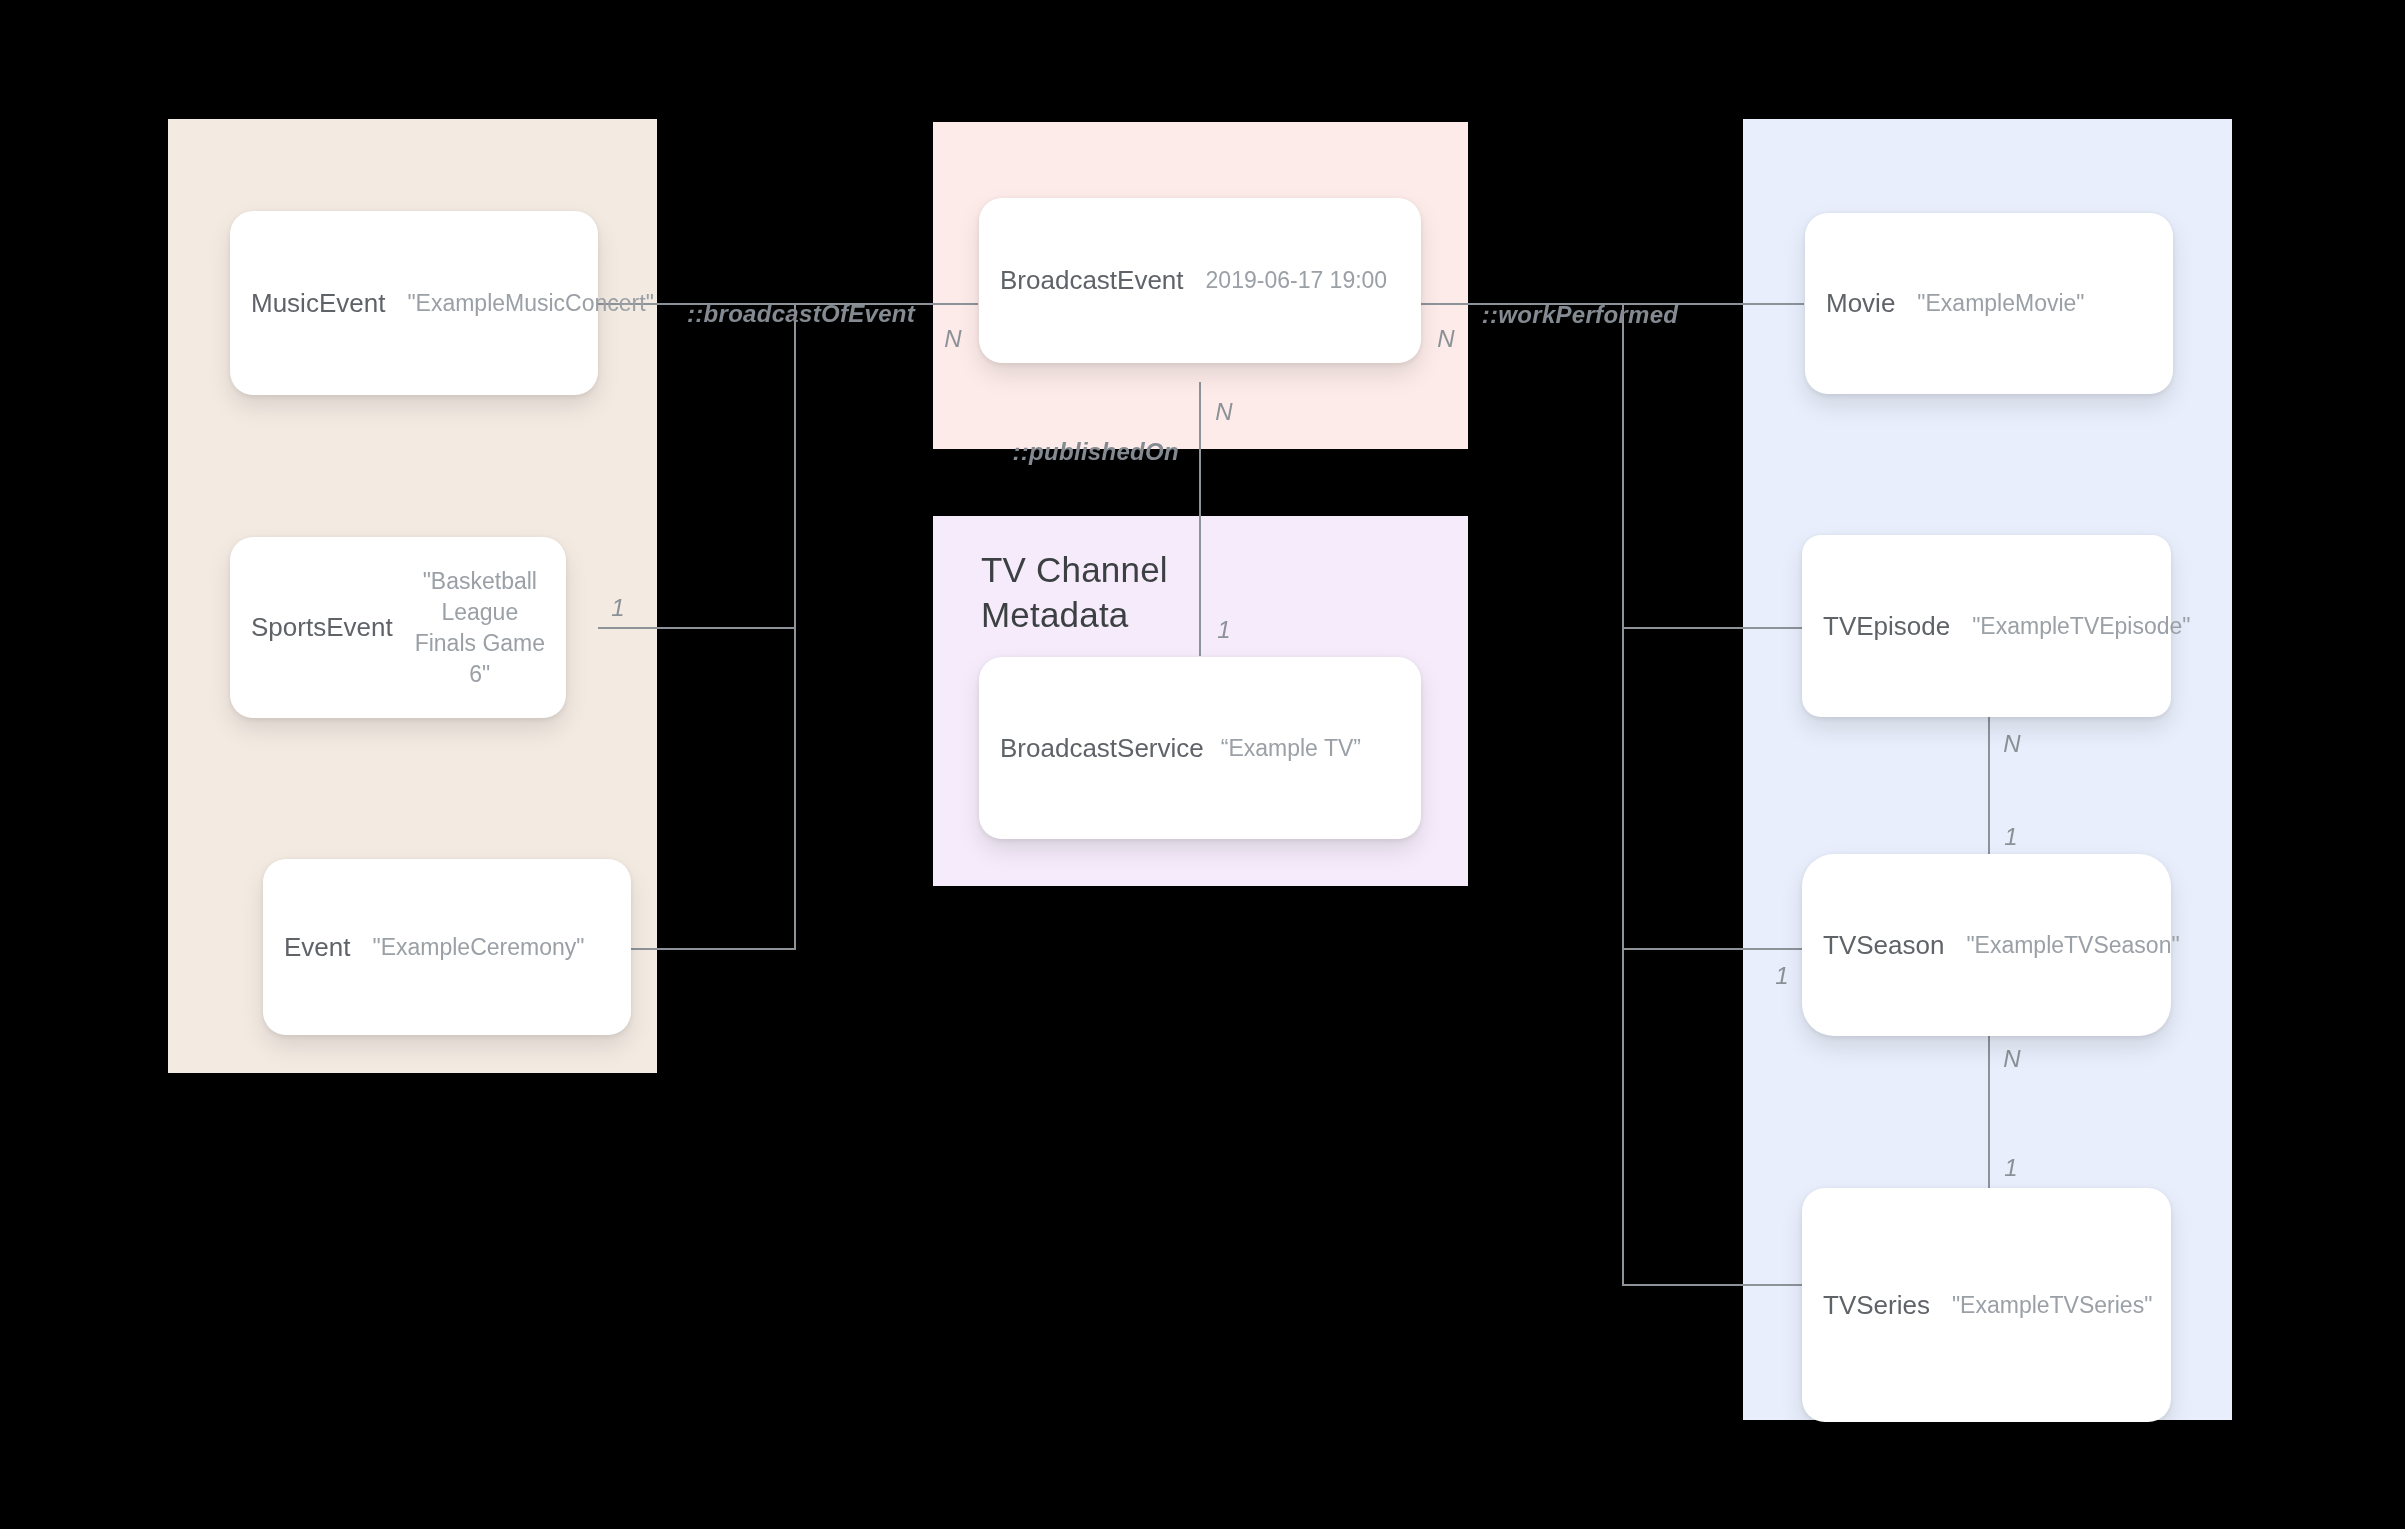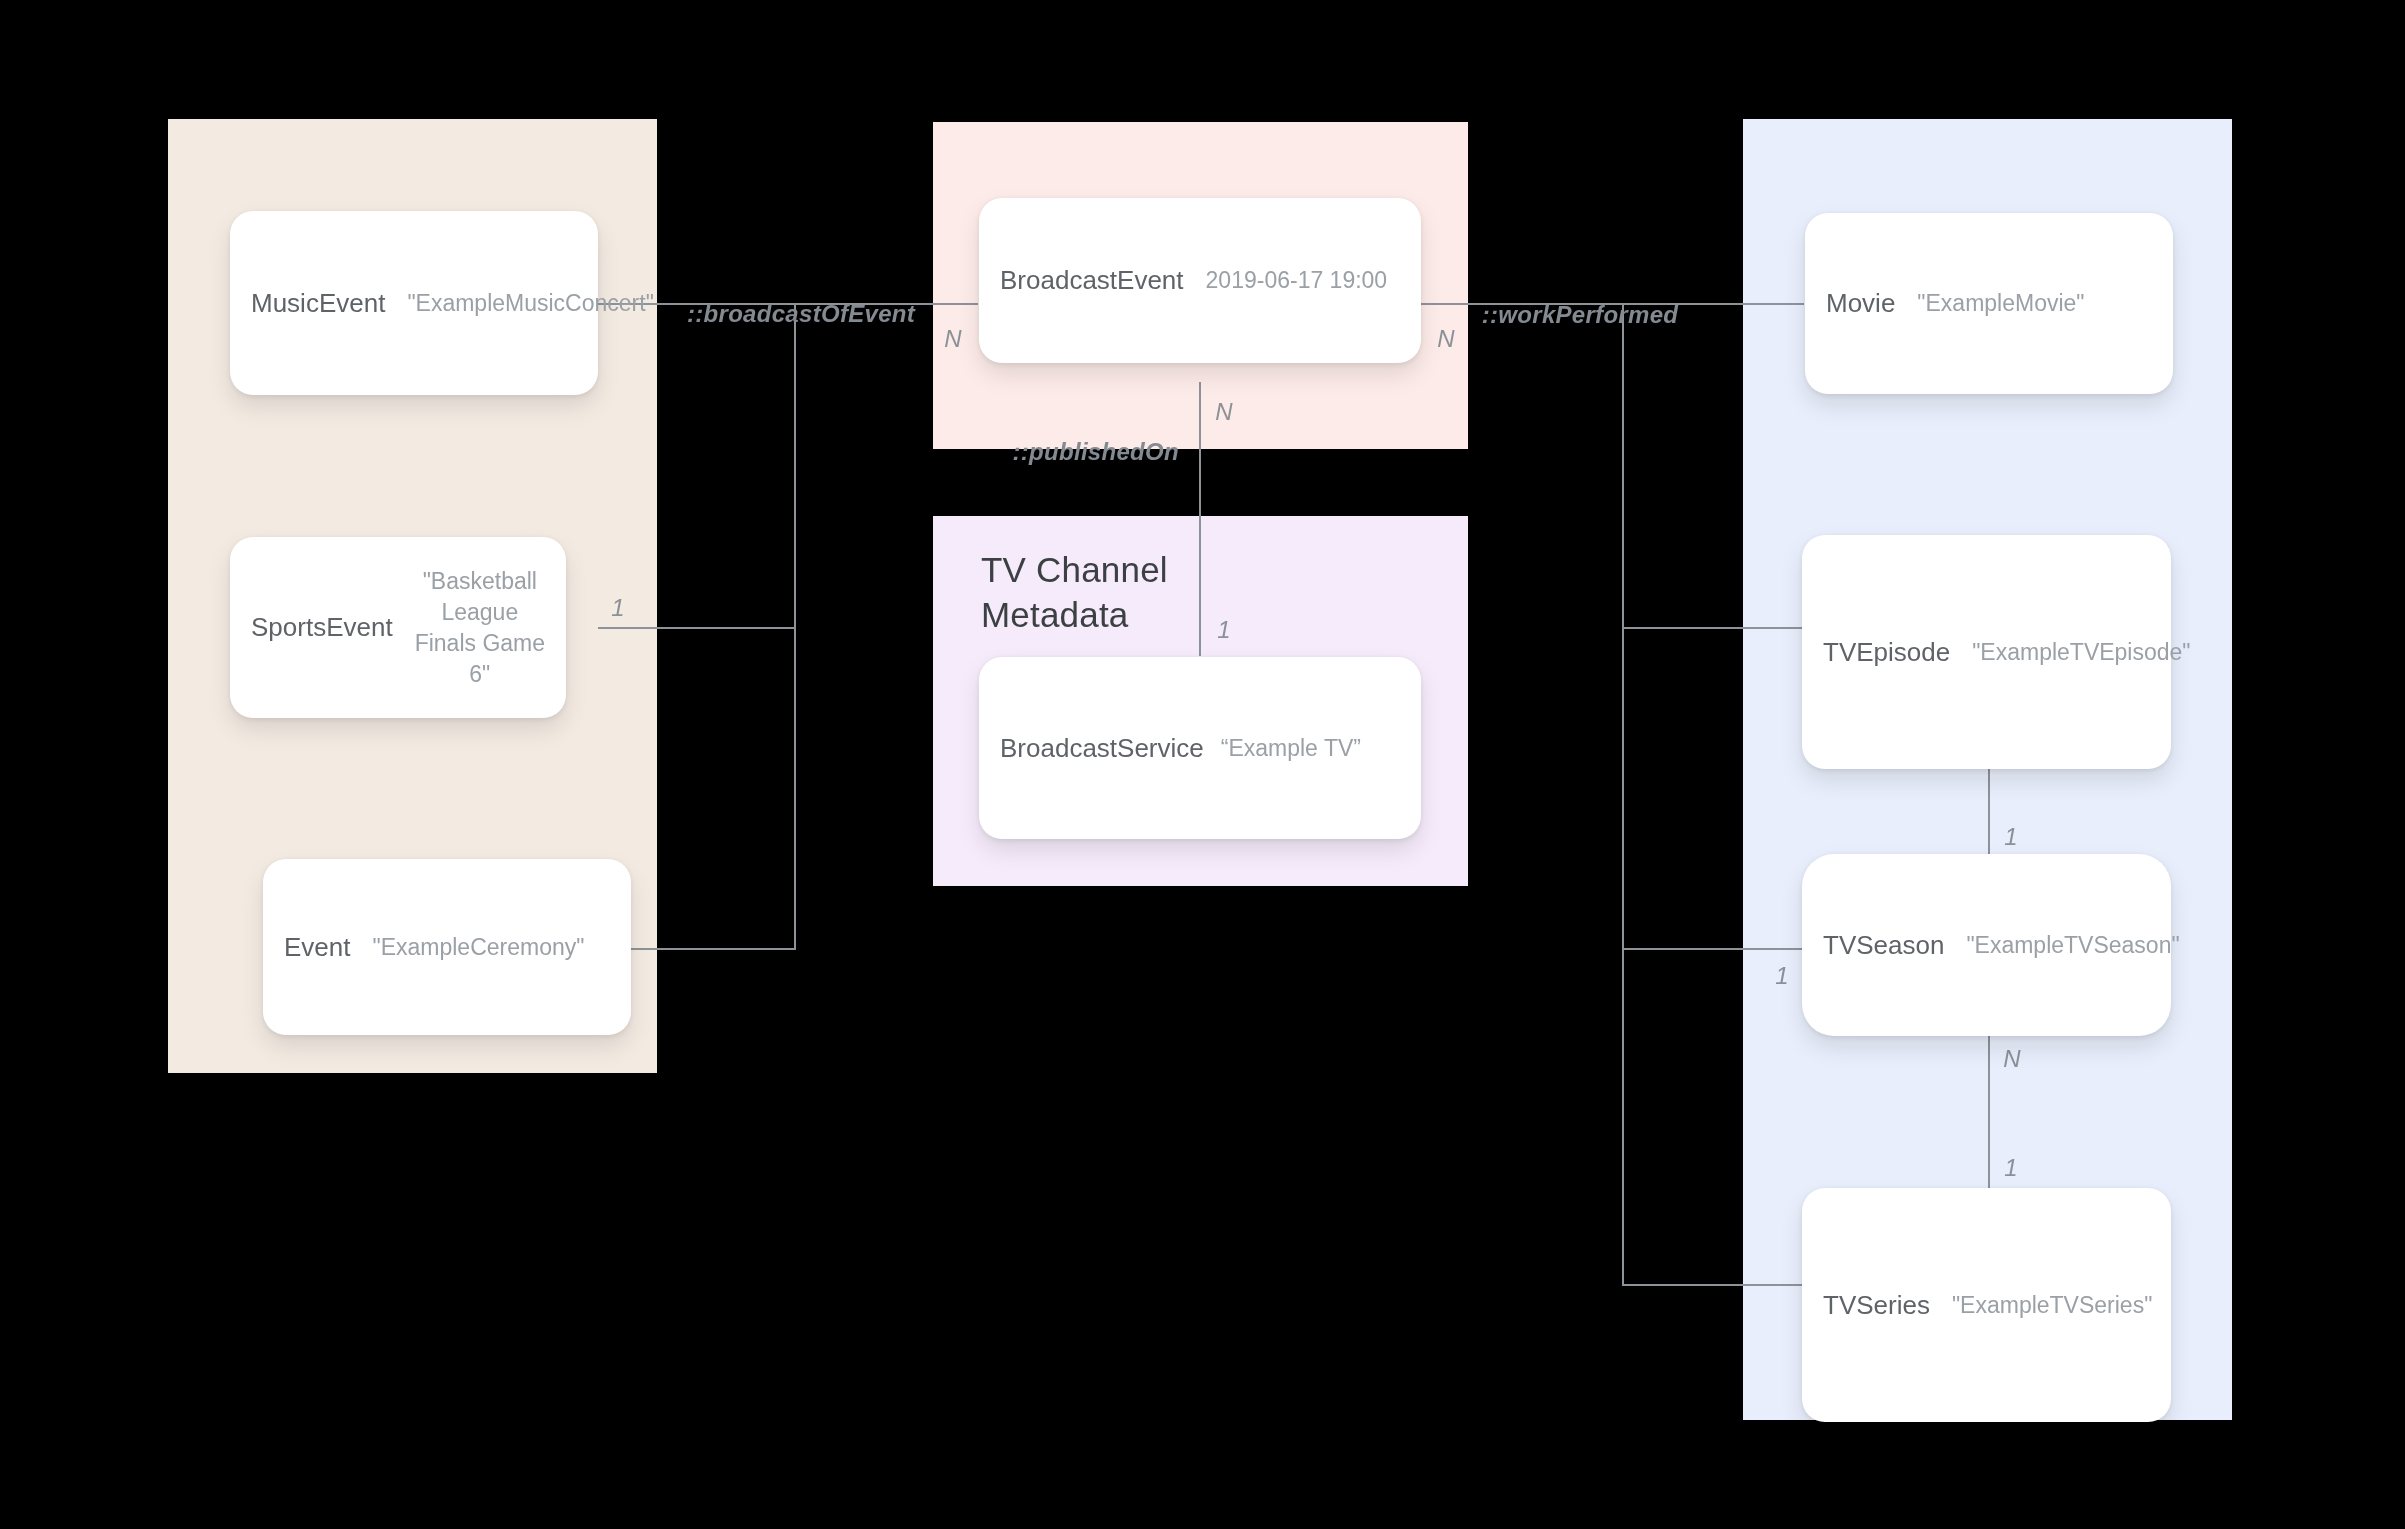--- a/index.html
+++ b/index.html
@@ -108,21 +108,21 @@
   <div class="node" style="left:979px; top:657px; width:442px; height:182px;gap:17px;">
     <div class="node-title">BroadcastService</div>
     <div class="node-subtitle">“Example TV”</div>
   </div>
 
   <div class="node" style="left:1805px; top:213px; width:368px; height:181px;">
     <div class="node-title">Movie</div>
     <div class="node-subtitle">"ExampleMovie"</div>
   </div>
 
-  <div class="node" style="left:1802px; top:535px; width:369px; height:234px;">
+  <div class="node" style="left:1802px; top:535px; width:369px; height:182px;border-radius:19px;">
     <div class="node-title">TVEpisode</div>
     <div class="node-subtitle">"ExampleTVEpisode"</div>
   </div>
 
   <div class="node" style="left:1802px; top:854px; width:369px; height:182px;border-radius:32px;">
     <div class="node-title">TVSeason</div>
     <div class="node-subtitle">"ExampleTVSeason"</div>
   </div>
 
   <div class="node" style="left:1802px; top:1188px; width:369px; height:234px;">

